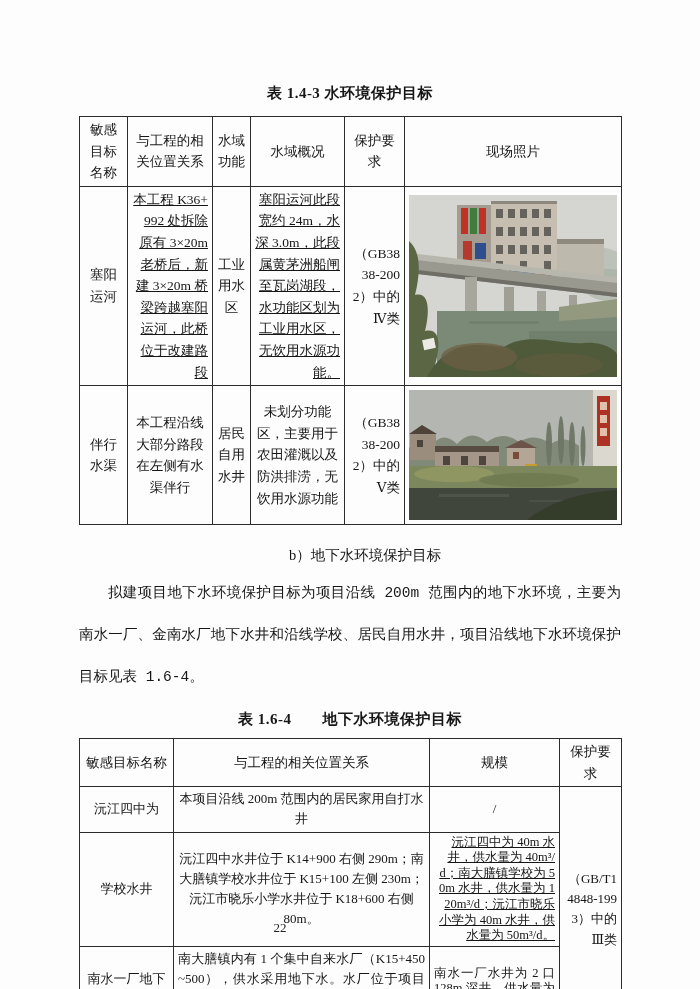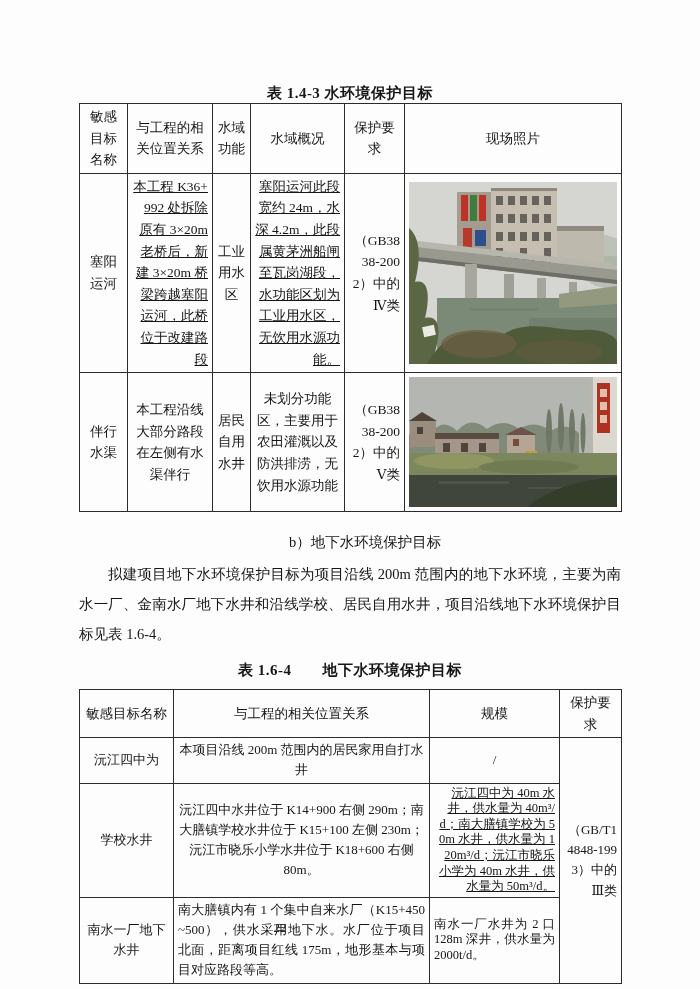--- a/index.html
+++ b/index.html
@@ -4,36 +4,36 @@
 <style>
   html,body{margin:0;padding:0;}
   body{
     width:700px;height:989px;background:#fdfdfd;position:relative;
     font-family:"Liberation Serif","DejaVu Serif",serif;color:#161616;
   }
   .content{position:absolute;left:79px;top:0;width:542px;}
   .table-title{
     text-align:center;font-weight:bold;font-size:15px;letter-spacing:.5px;
   }
-  .t1-title{margin-top:84px;}
+  .t1-title{margin-top:84px;margin-bottom:13px;}
   .t2-title{margin-top:12px;margin-bottom:9px;}
   table{border-collapse:collapse;table-layout:fixed;width:542px;}
   td,th{
     border:1px solid #2b2b2b;font-weight:normal;font-size:13.5px;
     line-height:1.6;padding:2px 4px;text-align:center;vertical-align:middle;
     overflow:hidden;
   }
   .jt{text-align:justify;text-justify:inter-ideograph;text-decoration:underline;}
   .brk{word-break:break-all;text-align:right;}
   .photo-cell{padding:4px;vertical-align:middle;}
   .photo-cell svg{display:block;margin:0 auto;}
   .sec-heading{margin:21px 0 0 30px;font-size:14.5px;text-align:center;}
   .body-para{
-    margin:7px 0 0 0;font-size:14.5px;line-height:30px;
-    text-indent:2em;text-align:justify;text-justify:inter-ideograph;
+    margin:7px 0 0 0;font-size:14.5px;line-height:42px;
+    text-indent:2em;text-align:justify;text-justify:inter-ideograph;font-family:Liberation Mono, monospace;
   }
   .t2 td{font-size:13px;line-height:1.55;}
   .t2 .scale-cell{font-size:12.5px;line-height:1.25;margin-left:46px;}
   .t2 .rel-left{text-align:justify;}
   .page-number{
     position:absolute;top:920px;left:0;width:560px;
     text-align:center;font-size:13px;color:#222;
   }
 </style>
 </head>
@@ -58,21 +58,21 @@
       <th>与工程的相关位置关系</th>
       <th>水域功能</th>
       <th>水域概况</th>
       <th>保护要求</th>
       <th>现场照片</th>
     </tr>
     <tr style="height:191px">
       <td>塞阳运河</td>
       <td class="jt brk">本工程 K36+992 处拆除原有 3×20m 老桥后，新建 3×20m 桥梁跨越塞阳运河，此桥位于改建路段</td>
       <td>工业用水区</td>
-      <td class="jt brk">塞阳运河此段宽约 24m，水深 4.2m，此段属黄茅洲船闸至瓦岗湖段，水功能区划为工业用水区，无饮用水源功能。</td>
+      <td class="jt brk">塞阳运河此段宽约 24m，水深 3.0m，此段属黄茅洲船闸至瓦岗湖段，水功能区划为工业用水区，无饮用水源功能。</td>
       <td class="brk">（GB3838-2002）中的Ⅳ类</td>
       <td class="photo-cell">
         <svg width="208" height="182" viewBox="0 0 208 182" xmlns="http://www.w3.org/2000/svg" role="img">
           <rect width="208" height="182" fill="#d5d6d1"></rect>
           <ellipse cx="186" cy="72" rx="34" ry="20" fill="#a9b2a4" opacity="0.55"></ellipse>
           <ellipse cx="200" cy="90" rx="26" ry="16" fill="#9fa899" opacity="0.5"></ellipse>
           <rect x="148" y="44" width="47" height="40" fill="#bdbaad"></rect>
           <rect x="148" y="44" width="47" height="5" fill="#8e8a7e"></rect>
           <rect x="48" y="10" width="34" height="72" fill="#a49c90"></rect>
           <rect x="82" y="6" width="66" height="76" fill="#c6bfb1"></rect>

